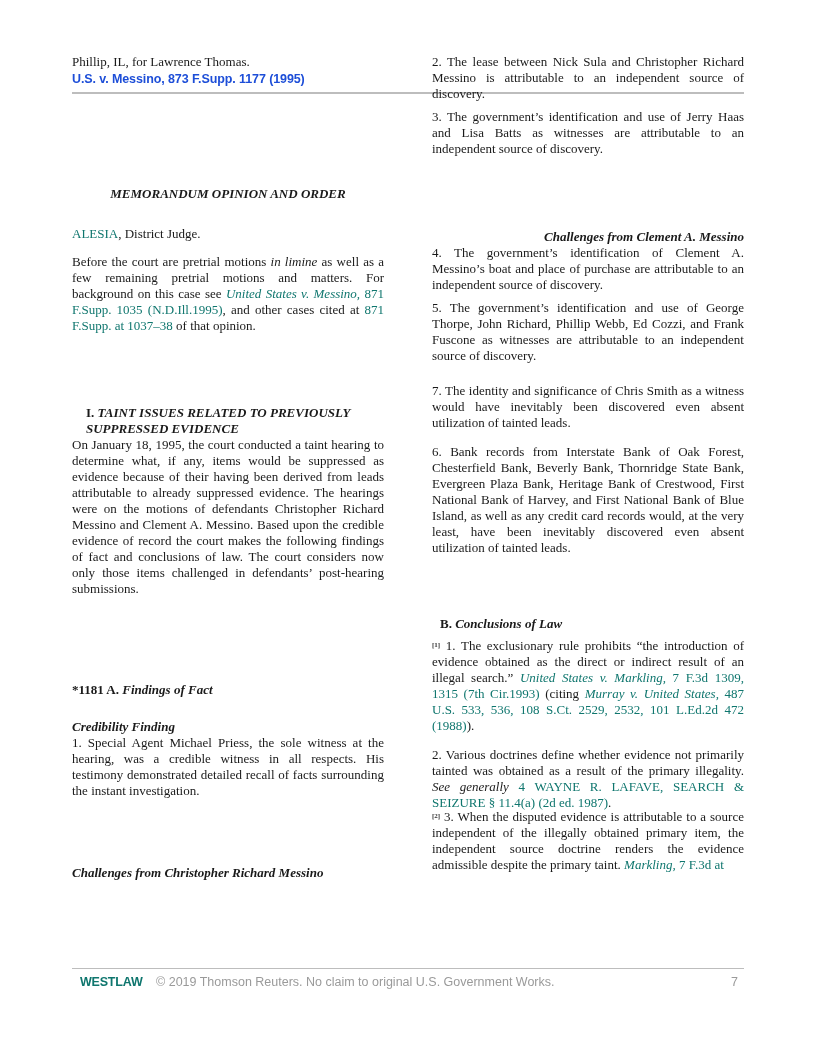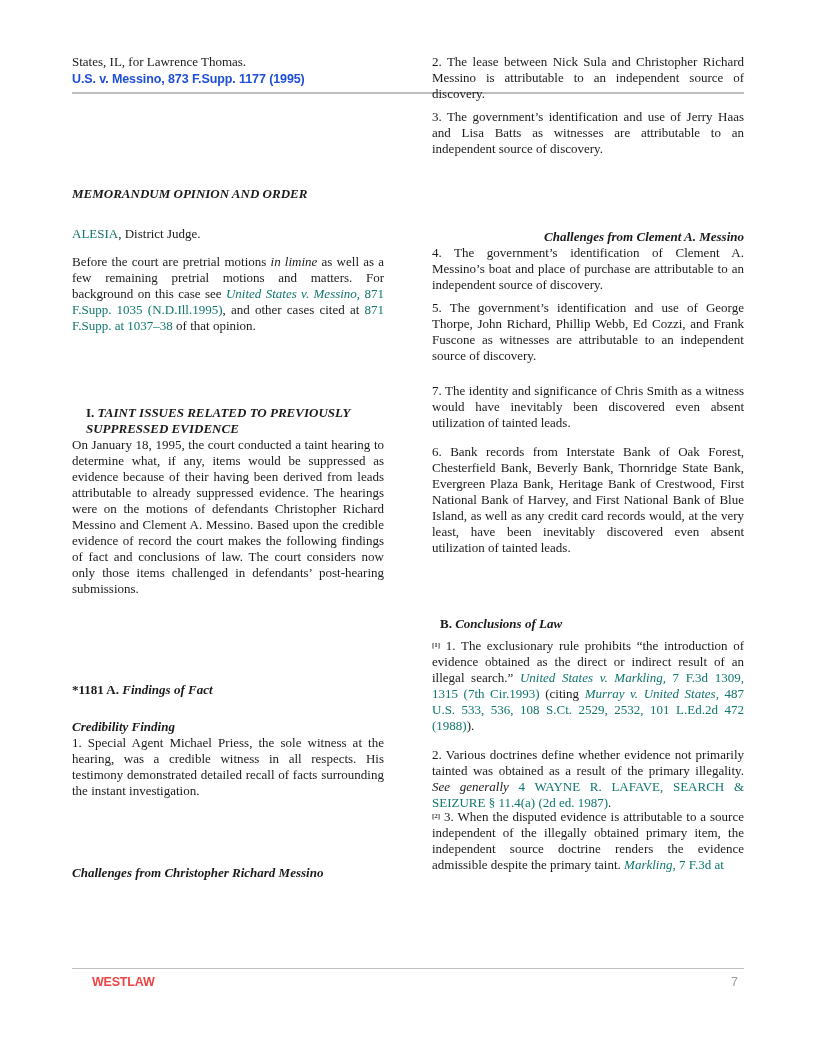--- a/index.html
+++ b/index.html
@@ -9,38 +9,38 @@
                   font-size: 12.5px; font-weight: bold; color: #1d4ed8; letter-spacing: -0.1px; }
   .header-rule { position: absolute; left: 72px; top: 92px; width: 672px; height: 2px; background: #bdbdbd; }
   .col { position: absolute; width: 312px; font-size: 13px; line-height: 16px; text-align: justify; }
   .col-left { left: 72px; }
   .col-right { left: 432px; }
   .blk { position: absolute; left: 0; width: 312px; }
   .link { color: #0f766e; text-decoration: none; cursor: pointer; }
   .i { font-style: italic; }
   .b { font-weight: bold; }
   .bi { font-weight: bold; font-style: italic; }
-  .center { text-align: left; }
+  .center { text-align: center; }
   .indent-h { padding-left: 14px; text-indent: 0; text-align: left; }
   sup.fn { font-size: 7px; vertical-align: top; position: relative; top: -1px; font-weight: bold; color: #333; }
   .footer-rule { position: absolute; left: 72px; top: 968px; width: 672px; height: 1px; background: #bdbdbd; }
   .footer { position: absolute; left: 72px; top: 975px; width: 672px; height: 16px;
             font-family: "Liberation Sans", sans-serif; font-size: 12.5px; color: #9a9a9a; }
-  .footer .brand { position: absolute; left: 20px; top: 0; color: #ef4444; font-weight: bold; letter-spacing: -0.2px; }
+  .footer .brand { position: absolute; left: 8px; top: 0; color: #0f766e; font-weight: bold; letter-spacing: -0.2px; }
   .footer .copy { position: absolute; left: 84px; top: 0; }
   .footer .page { position: absolute; right: 6px; top: 0; }
 </style>
 </head>
 <body>
 
 <div class="header-title">U.S. v. Messino, 873 F.Supp. 1177 (1995)</div>
 <div class="header-rule"></div>
 
 <div class="col col-left">
-  <div class="blk" style="top:54px;">States, IL, for Lawrence Thomas.</div>
+  <div class="blk" style="top:54px;">Phillip, IL, for Lawrence Thomas.</div>
 
   <div class="blk center bi" style="top:186px; padding-left:0;">MEMORANDUM OPINION AND ORDER</div>
 
   <div class="blk" style="top:226px;">
     <a class="link">ALESIA</a><span>, District Judge.</span>
   </div>
 
   <div class="blk" style="top:254px;">
     <span>Before the court are pretrial motions </span><span class="i">in limine</span><span> as well as a few remaining pretrial motions and matters. For background on this case see </span><a class="link"><span class="i">United States v. Messino,</span><span> 871 F.Supp. 1035 (N.D.Ill.1995)</span></a><span>, and other cases cited at </span><a class="link">871 F.Supp. at 1037–38</a><span> of that opinion.</span>
   </div>
@@ -85,14 +85,15 @@
   </div>
 
   <div class="blk" style="top:809px;">
     <sup class="fn">[2]</sup><span> 3. When the disputed evidence is attributable to a source independent of the illegally obtained primary item, the independent source doctrine renders the evidence admissible despite the primary taint. </span><a class="link"><span class="i">Markling,</span><span> 7 F.3d at</span></a>
   </div>
 </div>
 
 <div class="footer-rule"></div>
 <div class="footer">
   <span class="brand">WESTLAW</span>
+  <span class="copy">© 2019 Thomson Reuters. No claim to original U.S. Government Works.</span>
   <span class="page">7</span>
 </div>
 
 </body></html>

